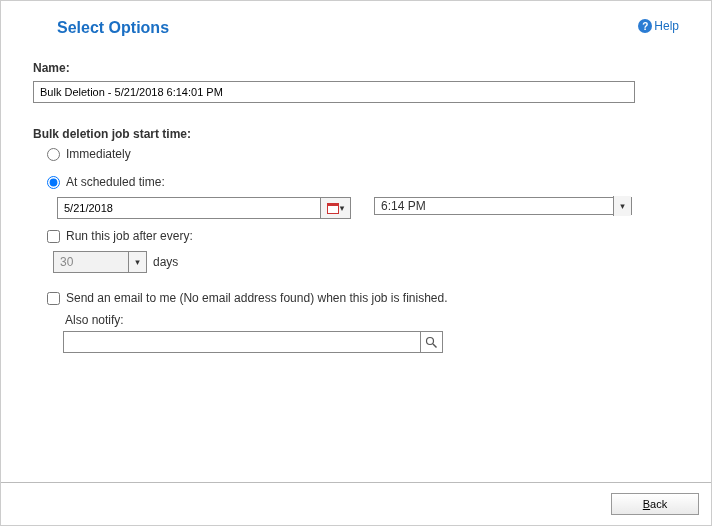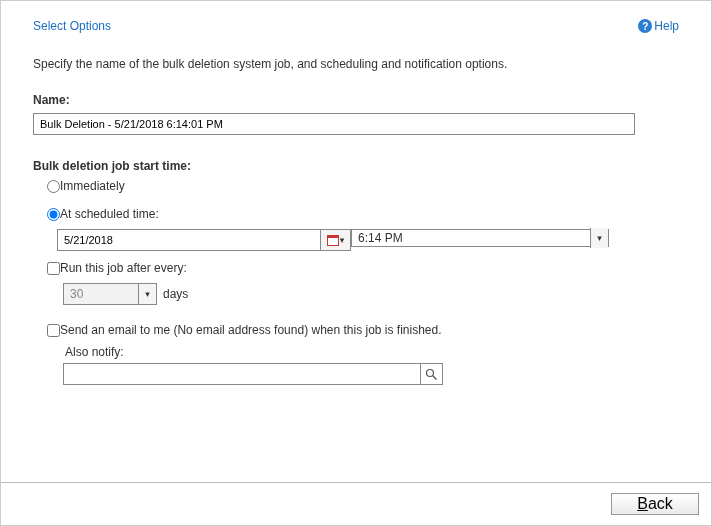--- a/index.html
+++ b/index.html
@@ -20,23 +20,24 @@
     .content {
       padding: 18px 32px 0 32px;
     }
     .header-row {
       display: flex;
       justify-content: space-between;
       align-items: flex-start;
       margin-bottom: 24px;
     }
     .title {
-      font-size: 12px;
-      font-weight: normal;
+      font-size: 16px;
+      font-weight: bold;
       color: #1a6fc4;
+      margin-left: 24px;
     }
     .help {
       display: flex;
       align-items: center;
       gap: 2px;
       color: #1a6fc4;
       cursor: pointer;
       font-size: 12px;
     }
     .help-icon {
@@ -68,31 +69,32 @@
       font-size: 11px;
       background: #fff;
     }
     .name-input {
       width: 602px;
       margin-bottom: 24px;
     }
     .radio-row, .check-row {
       display: flex;
       align-items: center;
+      gap: 6px;
       margin-bottom: 8px;
       margin-left: 14px;
     }
     input[type="radio"], input[type="checkbox"] {
       margin: 0;
       width: 13px;
       height: 13px;
     }
     .sched-inputs {
       display: flex;
-      gap: 0;
+      gap: 23px;
       margin-left: 24px;
       margin-bottom: 10px;
     }
     .date-wrap {
       display: flex;
       align-items: center;
       border: 1px solid #888;
       width: 294px;
       height: 22px;
     }
@@ -154,21 +156,21 @@
       background: #f4f4f4;
       display: flex;
       align-items: center;
       justify-content: center;
       cursor: pointer;
     }
     .days-row {
       display: flex;
       align-items: center;
       gap: 6px;
-      margin-left: 30px;
+      margin-left: 20px;
       margin-bottom: 18px;
     }
     .days-select {
       display: flex;
       align-items: center;
       border: 1px solid #888;
       width: 94px;
       height: 22px;
       background: #f2f2f2;
       color: #888;
@@ -216,40 +218,39 @@
       justify-content: flex-end;
       gap: 8px;
     }
     .btn {
       min-width: 88px;
       height: 22px;
       border: 1px solid #999;
       background: linear-gradient(#fff,#eaeaea);
       padding: 0 14px;
       font-family: inherit;
-      font-size: 16px;
+      font-size: 11px;
       cursor: pointer;
     }
     .btn .u { text-decoration: underline; }
   </style>
 </head>
 <body>
 
 <div class="dialog">
   <div class="content">
 
     <div class="header-row">
       <div class="title">Select Options</div>
       <div class="help">
         <span class="help-icon">?</span>
         <span>Help</span>
       </div>
     </div>
 
-    <div class="desc">Specify the name of the bulk deletion system job, and scheduling and notification options.</div>
 
     <div class="label">Name:</div>
     <input type="text" class="name-input" value="Bulk Deletion - 5/21/2018 6:14:01 PM" style="">
 
     <div class="label">Bulk deletion job start time:</div>
 
     <div class="radio-row">
       <input type="radio" name="start" style="">
       <span>Immediately</span>
     </div>

